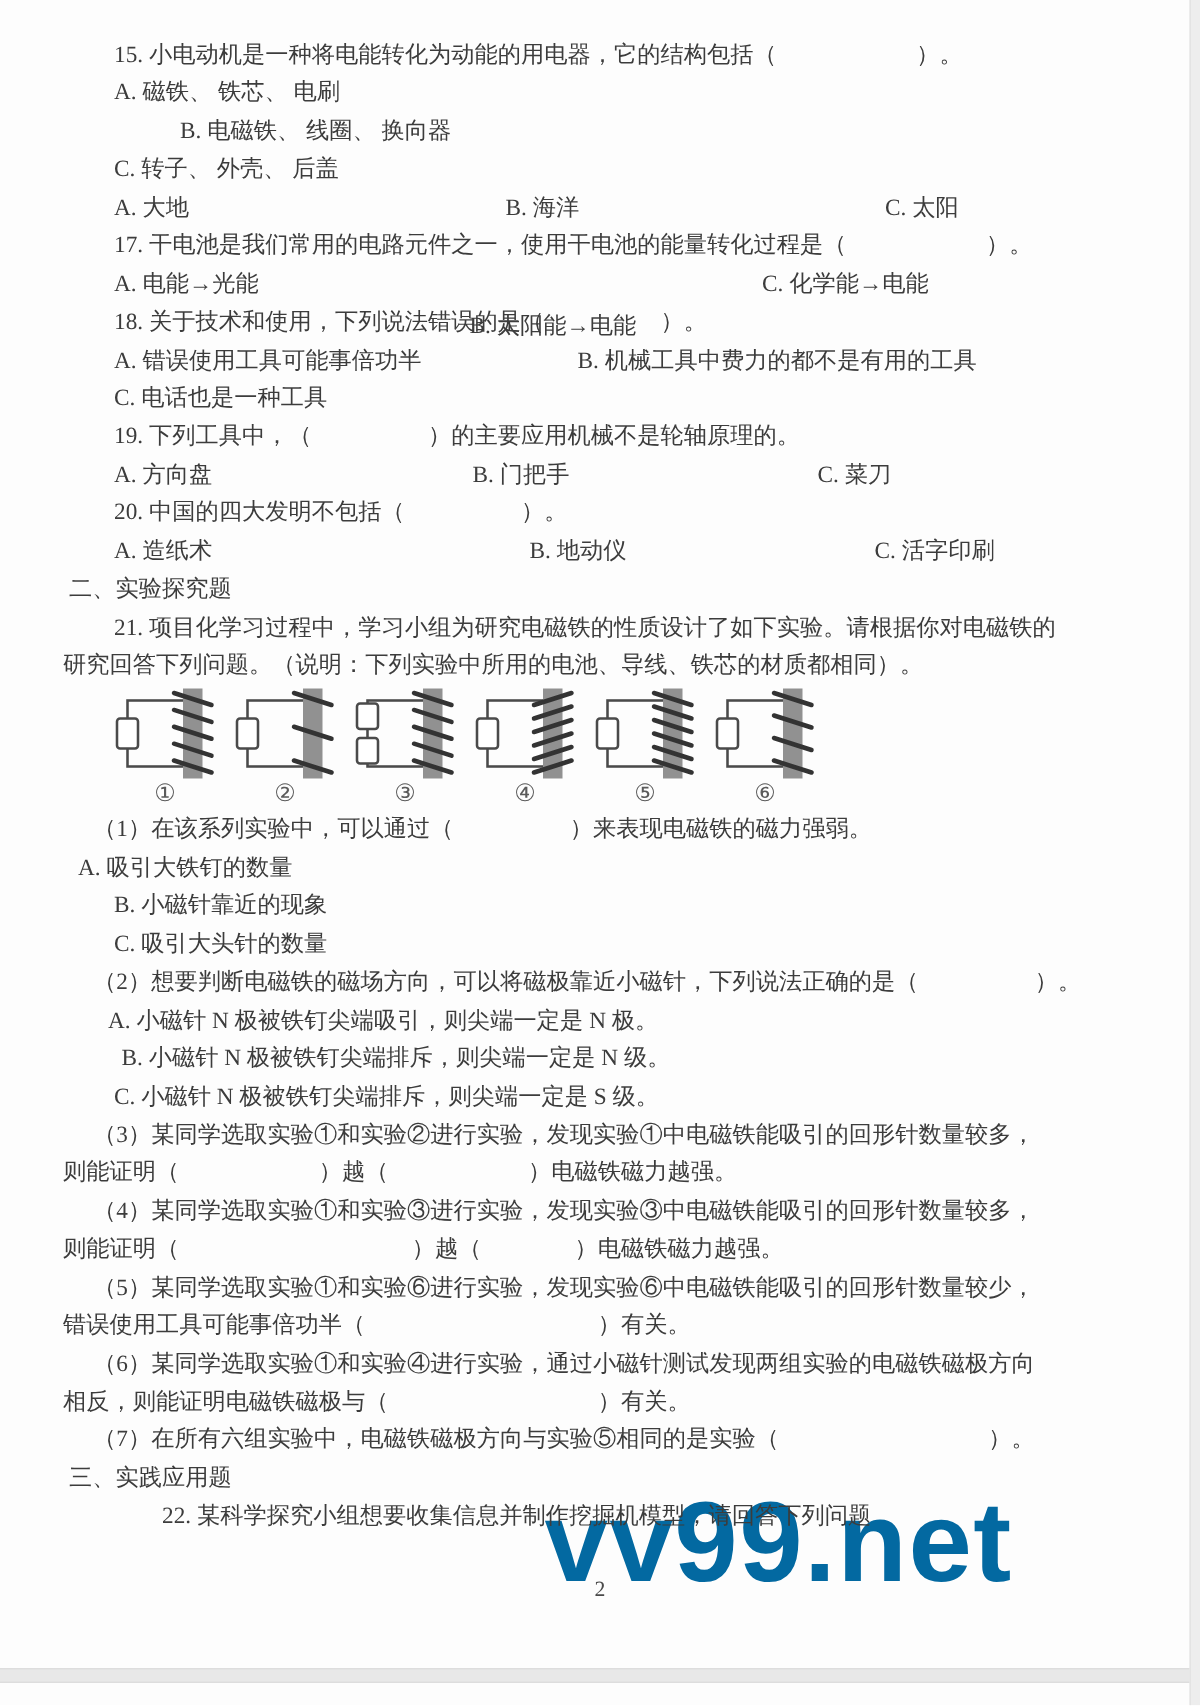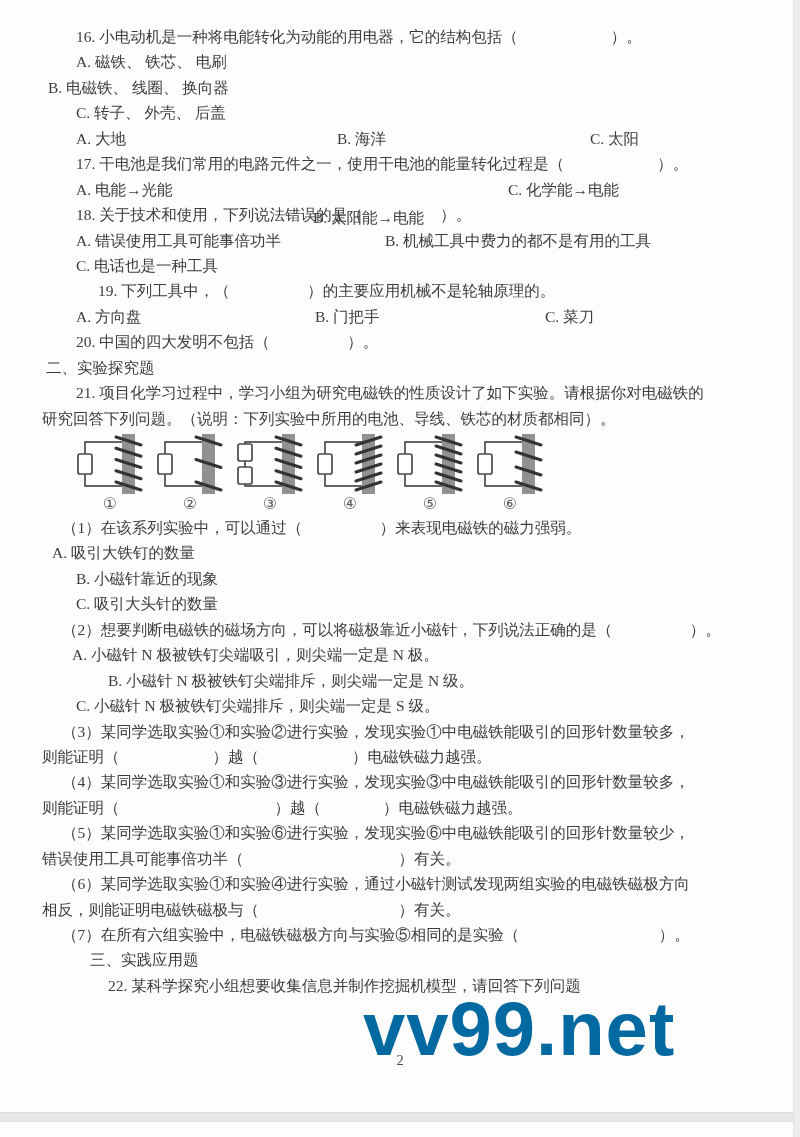--- a/index.html
+++ b/index.html
@@ -55,33 +55,34 @@
     position:absolute;right:0;top:0;width:7px;height:100%;z-index:3;
     background:#ededed;border-left:1px solid #e3e3e3;box-sizing:border-box;
   }
 </style>
 </head>
 <body>
 
 <div class="page">
   <div class="watermark">vv99.net</div>
   <div class="content">
-      <div class="line" style="padding-left: 76px;">16. 小电动机是一种将电能转化为动能的用电器，它的结构包括（　　　　　　）。</div>
+      <div class="line" style="padding-left: 76px;">15. 小电动机是一种将电能转化为动能的用电器，它的结构包括（　　　　　　）。</div>
       <div class="line" style="padding-left: 76px;">A. 磁铁、 铁芯、 电刷</div>
-      <div class="line" style="padding-left: 48px;">B. 电磁铁、 线圈、 换向器</div>
+      <div class="line" style="padding-left: 76px; margin-left: 44px;">B. 电磁铁、 线圈、 换向器</div>
       <div class="line" style="padding-left: 76px;">C. 转子、 外壳、 后盖</div>
       <div class="line cols"><span class="col" style="left: 76px;">A. 大地</span><span class="col" style="left: 337px;">B. 海洋</span><span class="col" style="left: 590px;">C. 太阳</span></div>
       <div class="line" style="padding-left: 76px;">17. 干电池是我们常用的电路元件之一，使用干电池的能量转化过程是（　　　　　　）。</div>
       <div class="line cols"><span class="col" style="left: 76px;">A. 电能→光能</span><span class="col" style="left: 313px; margin-top: 28px;">B. 太阳能→电能</span><span class="col" style="left: 508px;">C. 化学能→电能</span></div>
       <div class="line" style="padding-left: 76px;">18. 关于技术和使用，下列说法错误的是（　　　　　）。</div>
       <div class="line cols"><span class="col" style="left: 76px;">A. 错误使用工具可能事倍功半</span><span class="col" style="left: 385px;">B. 机械工具中费力的都不是有用的工具</span></div>
       <div class="line" style="padding-left: 76px;">C. 电话也是一种工具</div>
-      <div class="line" style="padding-left: 76px; margin-left: 22px;">19. 下列工具中，（　　　　　）的主要应用机械不是轮轴原理的。</div>
+      <div class="line" style="padding-left: 76px;">19. 下列工具中，（　　　　　）的主要应用机械不是轮轴原理的。</div>
       <div class="line cols"><span class="col" style="left: 76px;">A. 方向盘</span><span class="col" style="left: 315px;">B. 门把手</span><span class="col" style="left: 545px;">C. 菜刀</span></div>
       <div class="line" style="padding-left: 76px;">20. 中国的四大发明不包括（　　　　　）。</div>
+      <div class="line cols"><span class="col" style="left: 76px;">A. 造纸术</span><span class="col" style="left: 353px;">B. 地动仪</span><span class="col" style="left: 583px;">C. 活字印刷</span></div>
       <div class="line" style="padding-left: 46px;">二、实验探究题</div>
       <div class="line" style="padding-left: 76px;">21. 项目化学习过程中，学习小组为研究电磁铁的性质设计了如下实验。请根据你对电磁铁的</div>
       <div class="line" style="padding-left: 42px;">研究回答下列问题。（说明：下列实验中所用的电池、导线、铁芯的材质都相同）。</div>
       <div class="diagram-row">
         <div class="circuit">
           <svg width="78" height="62" viewBox="0 0 78 62">
             <rect x="14" y="9" width="44" height="44" fill="none" stroke="#4a4a4a" stroke-width="1.7"></rect>
             <rect x="51" y="1" width="13" height="60" fill="#919191"></rect>
             <line x1="45" y1="4.0" x2="70" y2="12.0" stroke="#333333" stroke-width="3" stroke-linecap="round"></line>
             <line x1="45" y1="15.3" x2="70" y2="23.3" stroke="#333333" stroke-width="3" stroke-linecap="round"></line>
@@ -157,30 +158,30 @@
           </svg>
           <div class="exp-label">⑥</div>
         </div>
       </div>
       <div class="line" style="padding-left: 62px;">（1）在该系列实验中，可以通过（　　　　　）来表现电磁铁的磁力强弱。</div>
       <div class="line" style="padding-left: 52px;">A. 吸引大铁钉的数量</div>
       <div class="line" style="padding-left: 76px;">B. 小磁针靠近的现象</div>
       <div class="line" style="padding-left: 76px;">C. 吸引大头针的数量</div>
       <div class="line" style="padding-left: 62px;">（2）想要判断电磁铁的磁场方向，可以将磁极靠近小磁针，下列说法正确的是（　　　　　）。</div>
       <div class="line" style="padding-left: 72px;">A. 小磁针 N 极被铁钉尖端吸引，则尖端一定是 N 极。</div>
-      <div class="line" style="padding-left: 108px;">B. 小磁针 N 极被铁钉尖端排斥，则尖端一定是 N 级。</div>
+      <div class="line" style="padding-left: 81px;">B. 小磁针 N 极被铁钉尖端排斥，则尖端一定是 N 级。</div>
       <div class="line" style="padding-left: 76px;">C. 小磁针 N 极被铁钉尖端排斥，则尖端一定是 S 级。</div>
       <div class="line" style="padding-left: 62px;">（3）某同学选取实验①和实验②进行实验，发现实验①中电磁铁能吸引的回形针数量较多，</div>
       <div class="line" style="padding-left: 42px;">则能证明（　　　　　　）越（　　　　　　）电磁铁磁力越强。</div>
       <div class="line" style="padding-left: 62px;">（4）某同学选取实验①和实验③进行实验，发现实验③中电磁铁能吸引的回形针数量较多，</div>
       <div class="line" style="padding-left: 42px;">则能证明（　　　　　　　　　　）越（　　　　）电磁铁磁力越强。</div>
       <div class="line" style="padding-left: 62px;">（5）某同学选取实验①和实验⑥进行实验，发现实验⑥中电磁铁能吸引的回形针数量较少，</div>
       <div class="line" style="padding-left: 42px;">错误使用工具可能事倍功半（　　　　　　　　　　）有关。</div>
       <div class="line" style="padding-left: 62px;">（6）某同学选取实验①和实验④进行实验，通过小磁针测试发现两组实验的电磁铁磁极方向</div>
       <div class="line" style="padding-left: 42px;">相反，则能证明电磁铁磁极与（　　　　　　　　　）有关。</div>
       <div class="line" style="padding-left: 62px;">（7）在所有六组实验中，电磁铁磁极方向与实验⑤相同的是实验（　　　　　　　　　）。</div>
-      <div class="line" style="padding-left: 46px; margin-left: 44px;">三、实践应用题</div>
+      <div class="line" style="padding-left: 46px;">三、实践应用题</div>
       <div class="line" style="padding-left: 108px;">22. 某科学探究小组想要收集信息并制作挖掘机模型，请回答下列问题</div>
     </div>
   <div class="page-number">2</div>
   <div class="footer-bar"></div>
   <div class="edge-strip"></div>
 </div>
 
 </body></html>

